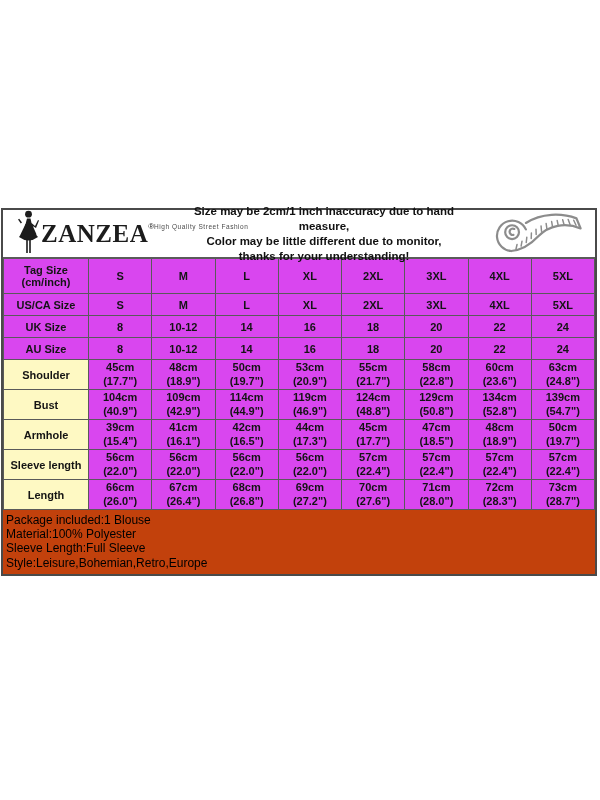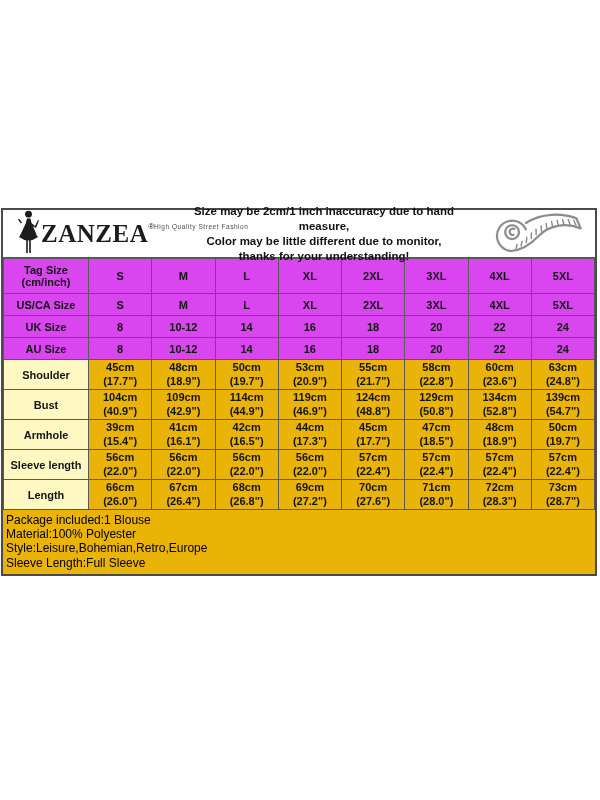--- a/index.html
+++ b/index.html
@@ -33,25 +33,25 @@
   table.size-table { width:100%; border-collapse:collapse; table-layout:fixed; }
   table.size-table td {
     border:1px solid #5a5a5a; text-align:center; vertical-align:middle;
     font-size:11px; color:#141414; font-weight:bold; overflow:hidden;
   }
   td.label-cell { background:#fef9c3; font-size:11.5px; }
   tr.size-row td { background:#d946ef; }
   tr.row-tag  { height:35px; }
   tr.row-single { height:22px; }
   tr.row-meas { height:30px; }
-  tr.row-meas td.data-cell { background:#eab308; line-height:13.5px; }
+  tr.row-meas td.data-cell { background:#d946ef; line-height:13.5px; }
   .cell-line { display:block; }
 
   
-  .info-box { padding:3px 3px 4px 3px; background:#eab308; }
+  .info-box { padding:3px 3px 4px 3px; background:#c2410c; }
   .info-line { font-size:12px; line-height:14.2px; color:#000; text-align:left; white-space:nowrap; }
 </style>
 </head>
 <body>
 
 <div class="sheet">
 
   <div class="header-row">
     <div class="brand">
       <span class="brand-figure">
@@ -338,17 +338,17 @@
             <span class="cell-line">73cm</span>
             <span class="cell-line">(28.7")</span>
           </td>
         </tr>
       </tbody>
   </table>
 
   <div class="info-box">
       <div class="info-line">Package included:1 Blouse</div>
       <div class="info-line">Material:100% Polyester</div>
+      <div class="info-line">Sleeve Length:Full Sleeve</div>
       <div class="info-line">Style:Leisure,Bohemian,Retro,Europe</div>
-      <div class="info-line">Sleeve Length:Full Sleeve</div>
     </div>
 
 </div>
 
 </body></html>

